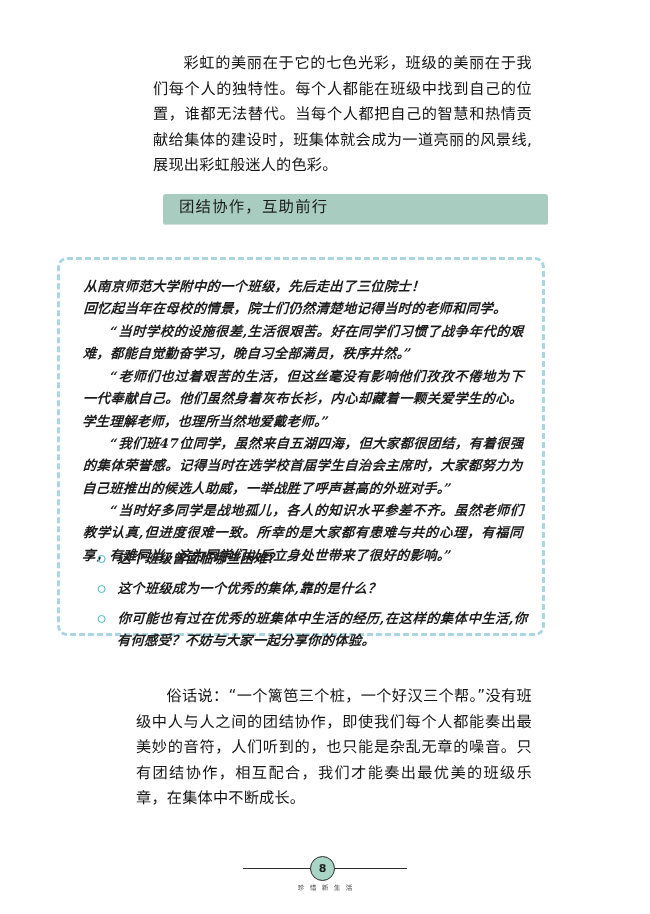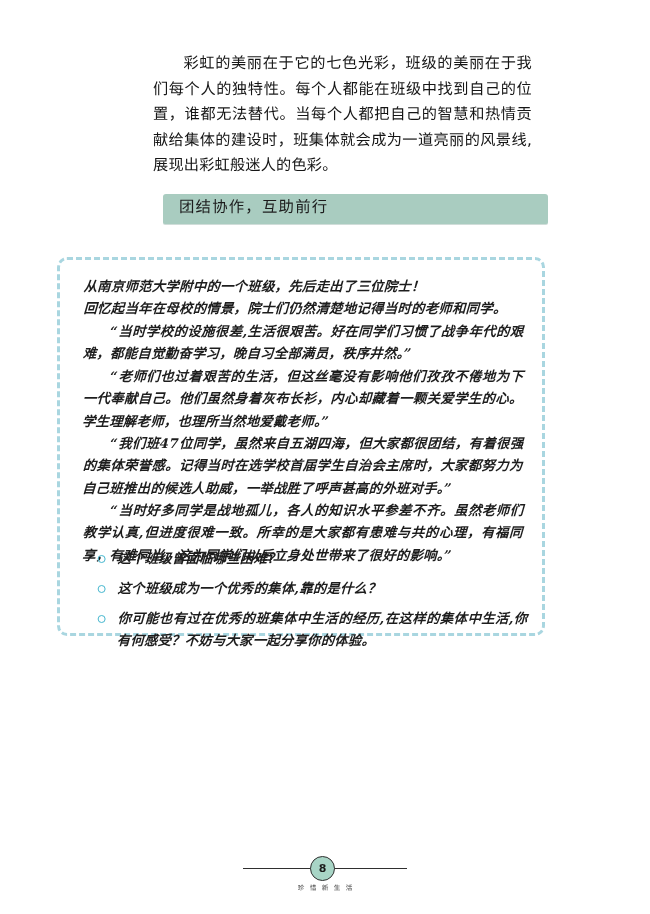--- a/index.html
+++ b/index.html
@@ -245,20 +245,23 @@
         <span class="q-text">这个班级成为一个优秀的集体,靠的是什么？</span>
       </li>
       <li class="question-item hanging">
         <span class="bullet-ring"></span>
         <span class="q-text">你可能也有过在优秀的班集体中生活的经历,在这样的集体中生活,你有何感受？不妨与大家一起分享你的体验。</span>
       </li>
     </ul>
 
   </div>
 
+  <div class="closing-block">
+    <p class="body-para">俗话说：“一个篱笆三个桩，一个好汉三个帮。”没有班级中人与人之间的团结协作，即使我们每个人都能奏出最美妙的音符，人们听到的，也只能是杂乱无章的噪音。只有团结协作，相互配合，我们才能奏出最优美的班级乐章，在集体中不断成长。</p>
+  </div>
 
   <div class="footer">
     <div class="footer-rule"></div>
     <div class="page-number-badge">8</div>
     <div class="footer-caption">珍惜新生活</div>
   </div>
 
 </div>
 
 </body></html>

